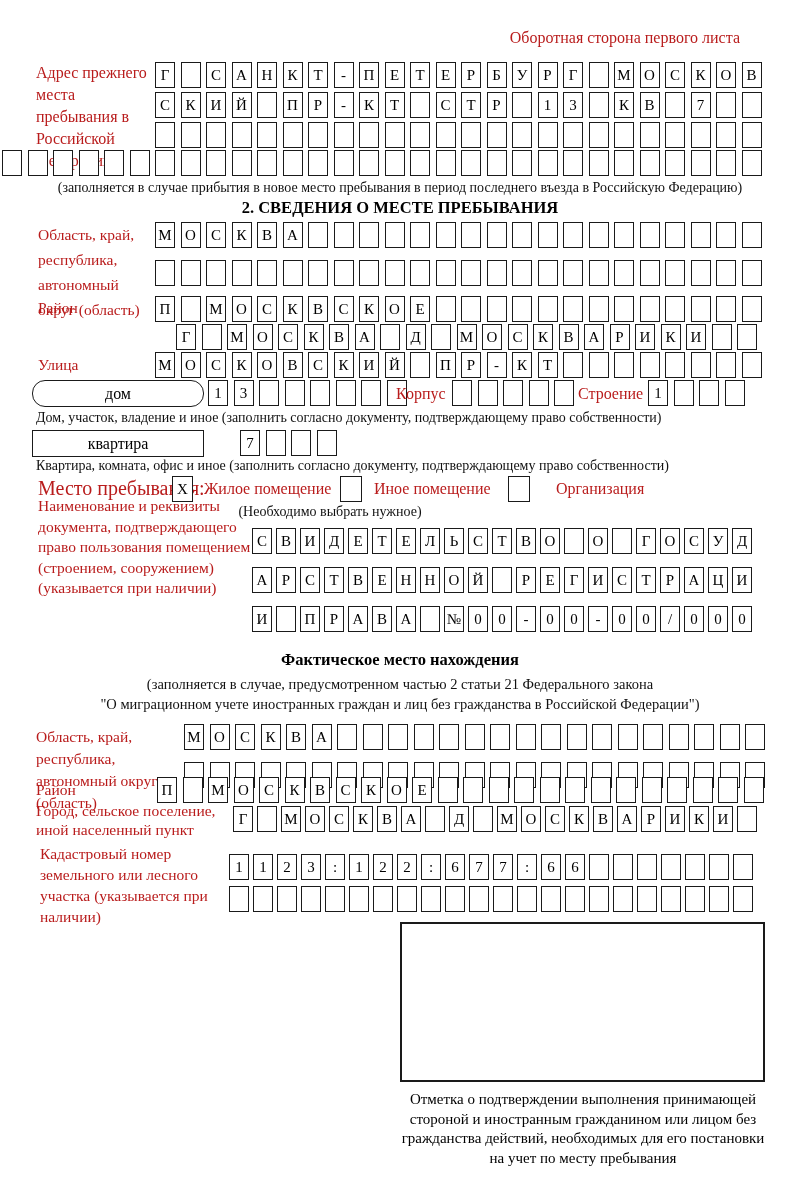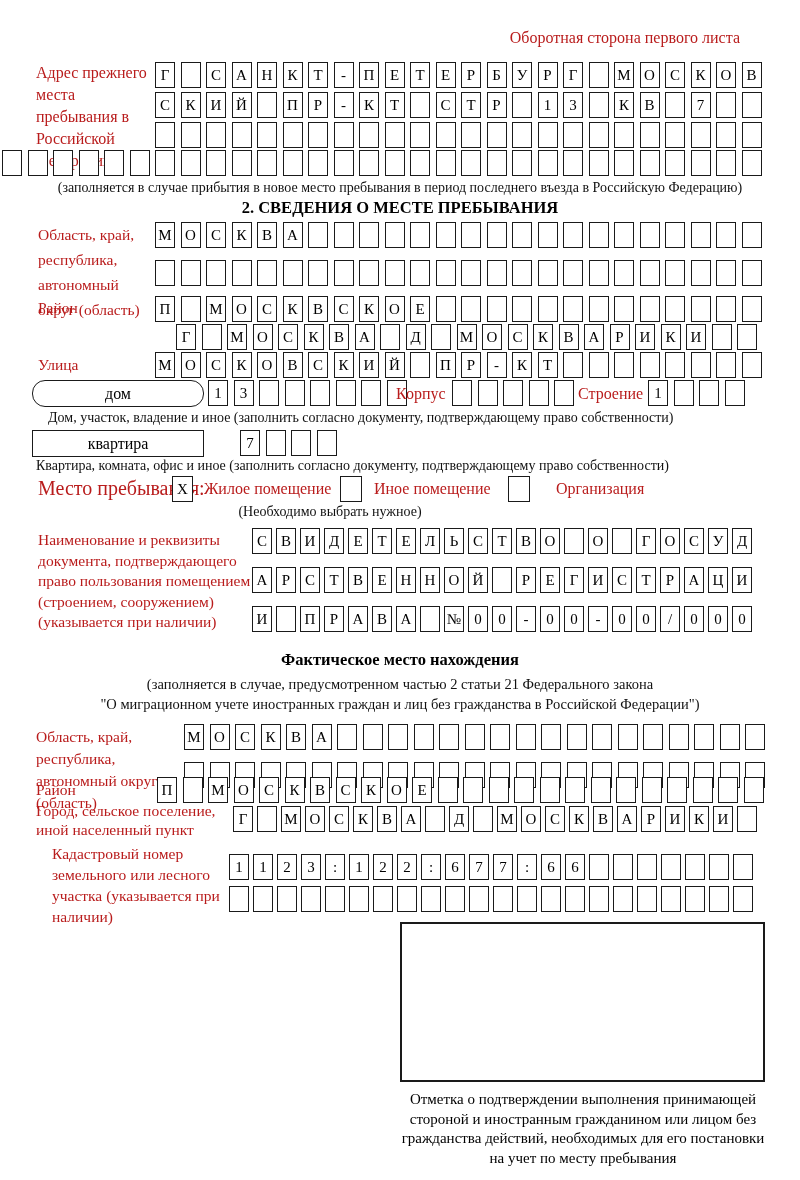--- a/index.html
+++ b/index.html
@@ -314,41 +314,41 @@
       <div class="cell"></div>
       <div class="cell"></div>
     </div>
   <div class="abs lbl" style="top:384px; left:578px; font-size:16px;">Строение</div>
   <div class="abs cellrow" style="top:380px; left:648px;">
       <div class="cell">1</div>
       <div class="cell"></div>
       <div class="cell"></div>
       <div class="cell"></div>
     </div>
-  <div class="abs note" style="top:410px; left:36px;margin-left:12px;">Дом, участок, владение и иное (заполнить согласно документу, подтверждающему право собственности)</div>
+  <div class="abs note" style="top:410px; left:36px;">Дом, участок, владение и иное (заполнить согласно документу, подтверждающему право собственности)</div>
 
   <div class="abs wbox" style="top:430px; left:32px; width:172px;">квартира</div>
   <div class="abs cellrow" style="top:430px; left:240px;">
       <div class="cell">7</div>
       <div class="cell"></div>
       <div class="cell"></div>
       <div class="cell"></div>
     </div>
   <div class="abs note" style="top:458px; left:36px;">Квартира, комната, офис и иное (заполнить согласно документу, подтверждающему право собственности)</div>
 
   <div class="abs lbl" style="top:479px; left:38px; font-size:20px;">Место пребывания:</div>
   <div class="abs chk" style="top:476px; left:172px; width:21px;">X</div>
   <div class="abs lbl" style="top:479px; left:204px; font-size:16px;">Жилое помещение</div>
   <div class="abs chk" style="top:476px; left:340px;"></div>
   <div class="abs lbl" style="top:479px; left:374px; font-size:16px;">Иное помещение</div>
   <div class="abs chk" style="top:476px; left:508px;"></div>
   <div class="abs lbl" style="top:479px; left:556px; font-size:16px;">Организация</div>
   <div class="abs note" style="top:504px; left:100px; width:460px; text-align:center;">(Необходимо выбрать нужное)</div>
 
-  <div class="abs lbl" style="top:530px; left:38px; width:214px; line-height:20.5px;">Наименование и реквизиты документа, подтверждающего право пользования помещением (строением, сооружением) (указывается при наличии)</div>
+  <div class="abs lbl" style="top:496px; left:38px; width:214px; line-height:20.5px;">Наименование и реквизиты документа, подтверждающего право пользования помещением (строением, сооружением) (указывается при наличии)</div>
   <div class="abs cellrow tight" style="top:528px; left:252px;">
       <div class="cell">С</div>
       <div class="cell">В</div>
       <div class="cell">И</div>
       <div class="cell">Д</div>
       <div class="cell">Е</div>
       <div class="cell">Т</div>
       <div class="cell">Е</div>
       <div class="cell">Л</div>
       <div class="cell">Ь</div>
@@ -515,21 +515,21 @@
       <div class="cell">К</div>
       <div class="cell">В</div>
       <div class="cell">А</div>
       <div class="cell">Р</div>
       <div class="cell">И</div>
       <div class="cell">К</div>
       <div class="cell">И</div>
       <div class="cell"></div>
     </div>
 
-  <div class="abs lbl" style="top:843px; left:52px; width:196px; line-height:21px;font-family:Liberation Serif, serif;">Кадастровый номер земельного или лесного участка (указывается при наличии)</div>
+  <div class="abs lbl" style="top:843px; left:40px; width:196px; line-height:21px;font-family:Liberation Serif, serif;">Кадастровый номер земельного или лесного участка (указывается при наличии)</div>
   <div class="abs cellrow tight" style="top:854px; left:229px;">
       <div class="cell">1</div>
       <div class="cell">1</div>
       <div class="cell">2</div>
       <div class="cell">3</div>
       <div class="cell">:</div>
       <div class="cell">1</div>
       <div class="cell">2</div>
       <div class="cell">2</div>
       <div class="cell">:</div>

